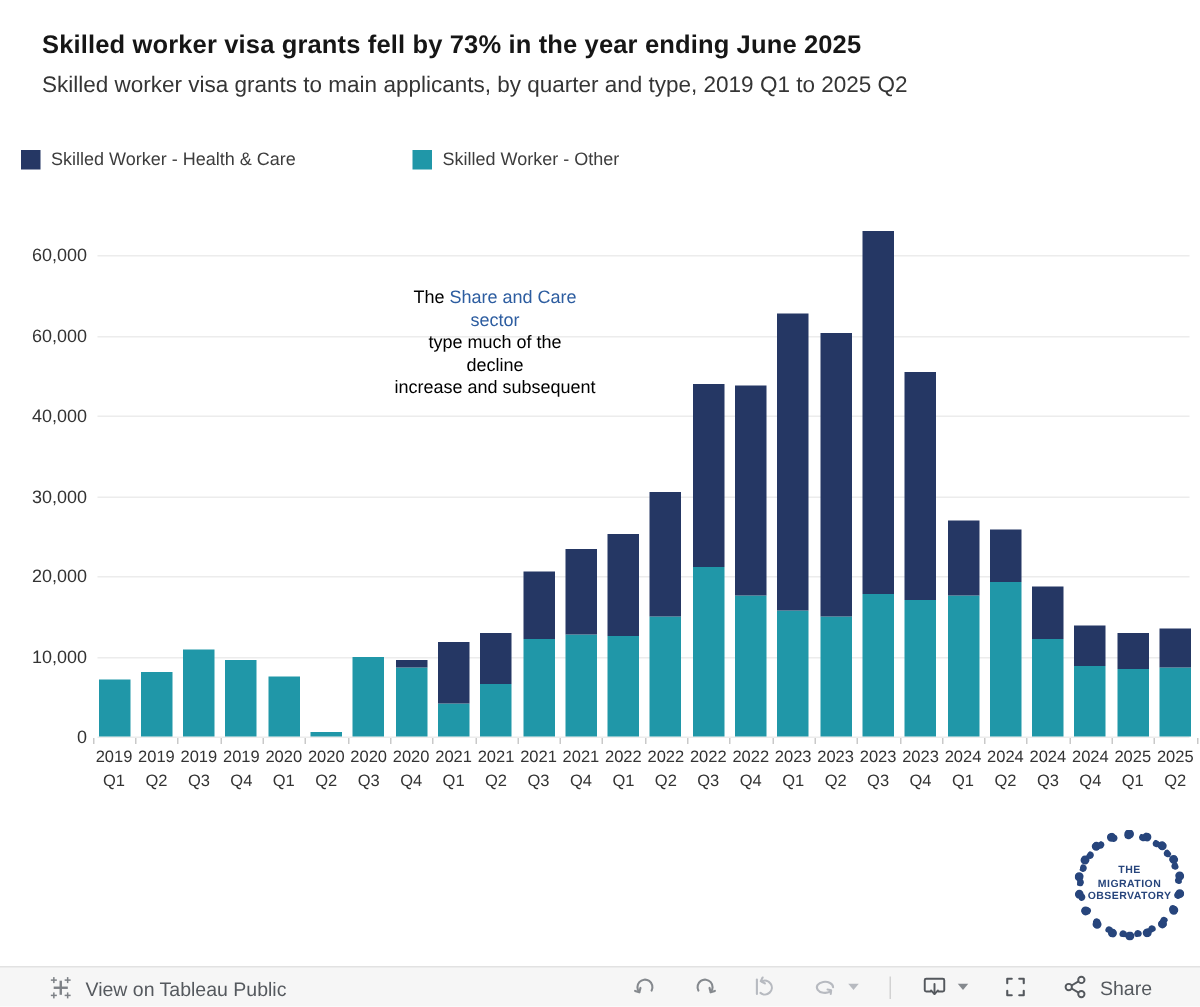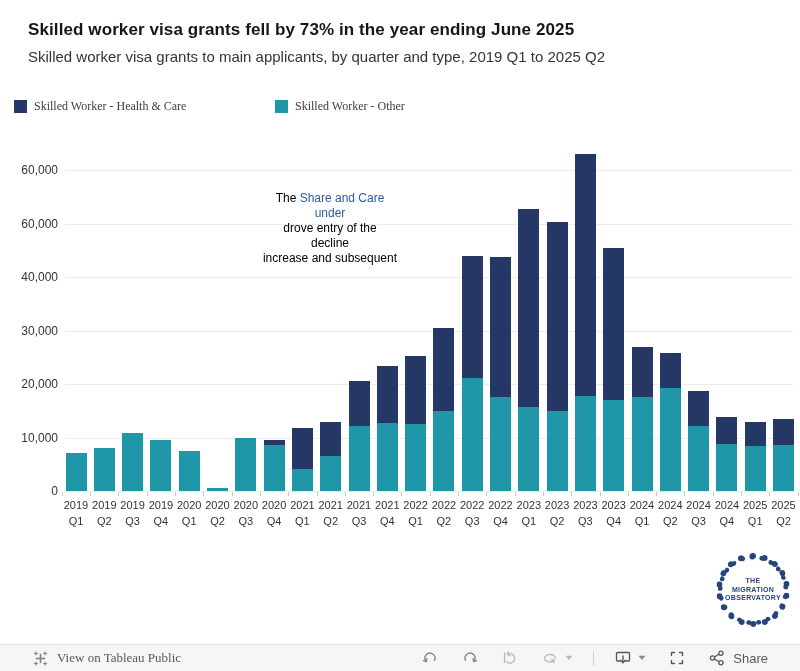--- a/index.html
+++ b/index.html
@@ -5,21 +5,21 @@
   html,body { margin:0; padding:0; }
   body {
     width:800px; height:671px; position:relative; overflow:hidden;
     background:#ffffff; font-family:"Liberation Sans", sans-serif;
   }
   .header { position:absolute; left:28px; top:20px; }
   .title { font-size:17px; font-weight:700; color:#161616; letter-spacing:0.1px; }
   .subtitle { font-size:15px; font-weight:400; color:#353535; margin-top:8px; }
 
   .legend { position:absolute; left:0; top:99px; width:800px; height:16px; }
-  .legend-item { position:absolute; display:flex; align-items:center; white-space:nowrap; cursor:default;font-family:Liberation Serif, serif; }
+  .legend-item { position:absolute; display:flex; align-items:center; white-space:nowrap; cursor:default; }
   .legend-item.li-0 { left:14px; }
   .legend-item.li-1 { left:275px; }
   .legend-swatch { width:13px; height:13px; margin-right:7px; flex:0 0 auto; }
   .legend-label { font-size:12px; color:#3d3d3d; }
 
   #chart { position:absolute; left:0; top:0; width:800px; height:545px; }
   .gridline { position:absolute; left:65px; width:728px; height:1px; background:#ececec; }
   .ytick { position:absolute; left:8px; width:50px; text-align:right; font-size:12px; color:#333; }
   .bar-seg { position:absolute; width:21px; }
   .xtick { position:absolute; width:1px; height:4px; background:#c9c9c9; top:492px; }
@@ -33,21 +33,21 @@
   .footer div { margin:0; }
 
   .logo { position:absolute; left:714px; top:551px; width:78px; height:78px; }
   .logo-ring1 { position:absolute; inset:2px; border:6px dotted #27457c; border-radius:50%; }
   .logo-ring2 { position:absolute; inset:4px; border:5px dotted #27457c; border-radius:50%; transform:rotate(16deg); }
   .logo-text { position:absolute; inset:0; display:flex; flex-direction:column; align-items:center; justify-content:center;
                font-size:7px; font-weight:700; color:#27457c; line-height:1.25; letter-spacing:0.3px; text-align:center; }
 
   .toolbar { position:absolute; left:0; top:644px; width:800px; height:27px; background:#f6f6f6;
              border-top:1px solid #e2e2e2; display:flex; align-items:center; box-sizing:border-box; }
-  .tb-left { display:flex; align-items:center; margin-left:32px;font-family:Liberation Serif, serif; }
+  .tb-left { display:flex; align-items:flex-end; margin-left:32px; }
   .tb-left-label { font-size:13px; color:#55595e; margin-left:8px; }
   .tb-right { display:flex; align-items:center; margin-left:auto; margin-right:32px; }
   .tb-btn { display:flex; align-items:center; justify-content:center; width:22px; height:22px; margin-left:18px; cursor:pointer; }
   .tb-btn.tight { margin-left:2px; width:12px; }
   .tb-divider { width:1px; height:15px; background:#d2d2d2; margin-left:18px; }
   .tb-share-label { font-size:13px; color:#55595e; margin-left:5px; cursor:pointer;text-align:right; }
   svg { display:block; }
 </style>
 </head>
 <body>
@@ -256,22 +256,22 @@
     <span class="legend-label">Skilled Worker - Health &amp; Care</span>
   </div>
   <div class="legend-item li-1">
     <span class="legend-swatch" style="background: rgb(32, 151, 168);"></span>
     <span class="legend-label">Skilled Worker - Other</span>
   </div>
 </div>
 
 <div class="annotation">
   <div><span>The </span><span class="ann-blue" style="color: rgb(45, 93, 160);">Share and Care</span></div>
-  <div><span class="ann-blue" style="color: rgb(45, 93, 160);">under</span></div>
-  <div>drove entry of the</div>
+  <div><span class="ann-blue" style="color: rgb(45, 93, 160);">sector</span></div>
+  <div>type much of the</div>
   <div>decline</div>
   <div>increase and subsequent</div>
 </div>
 
 <div class="footer">
 </div>
 
 <div class="logo">
   <div class="logo-ring1"></div>
   <div class="logo-ring2"></div>

